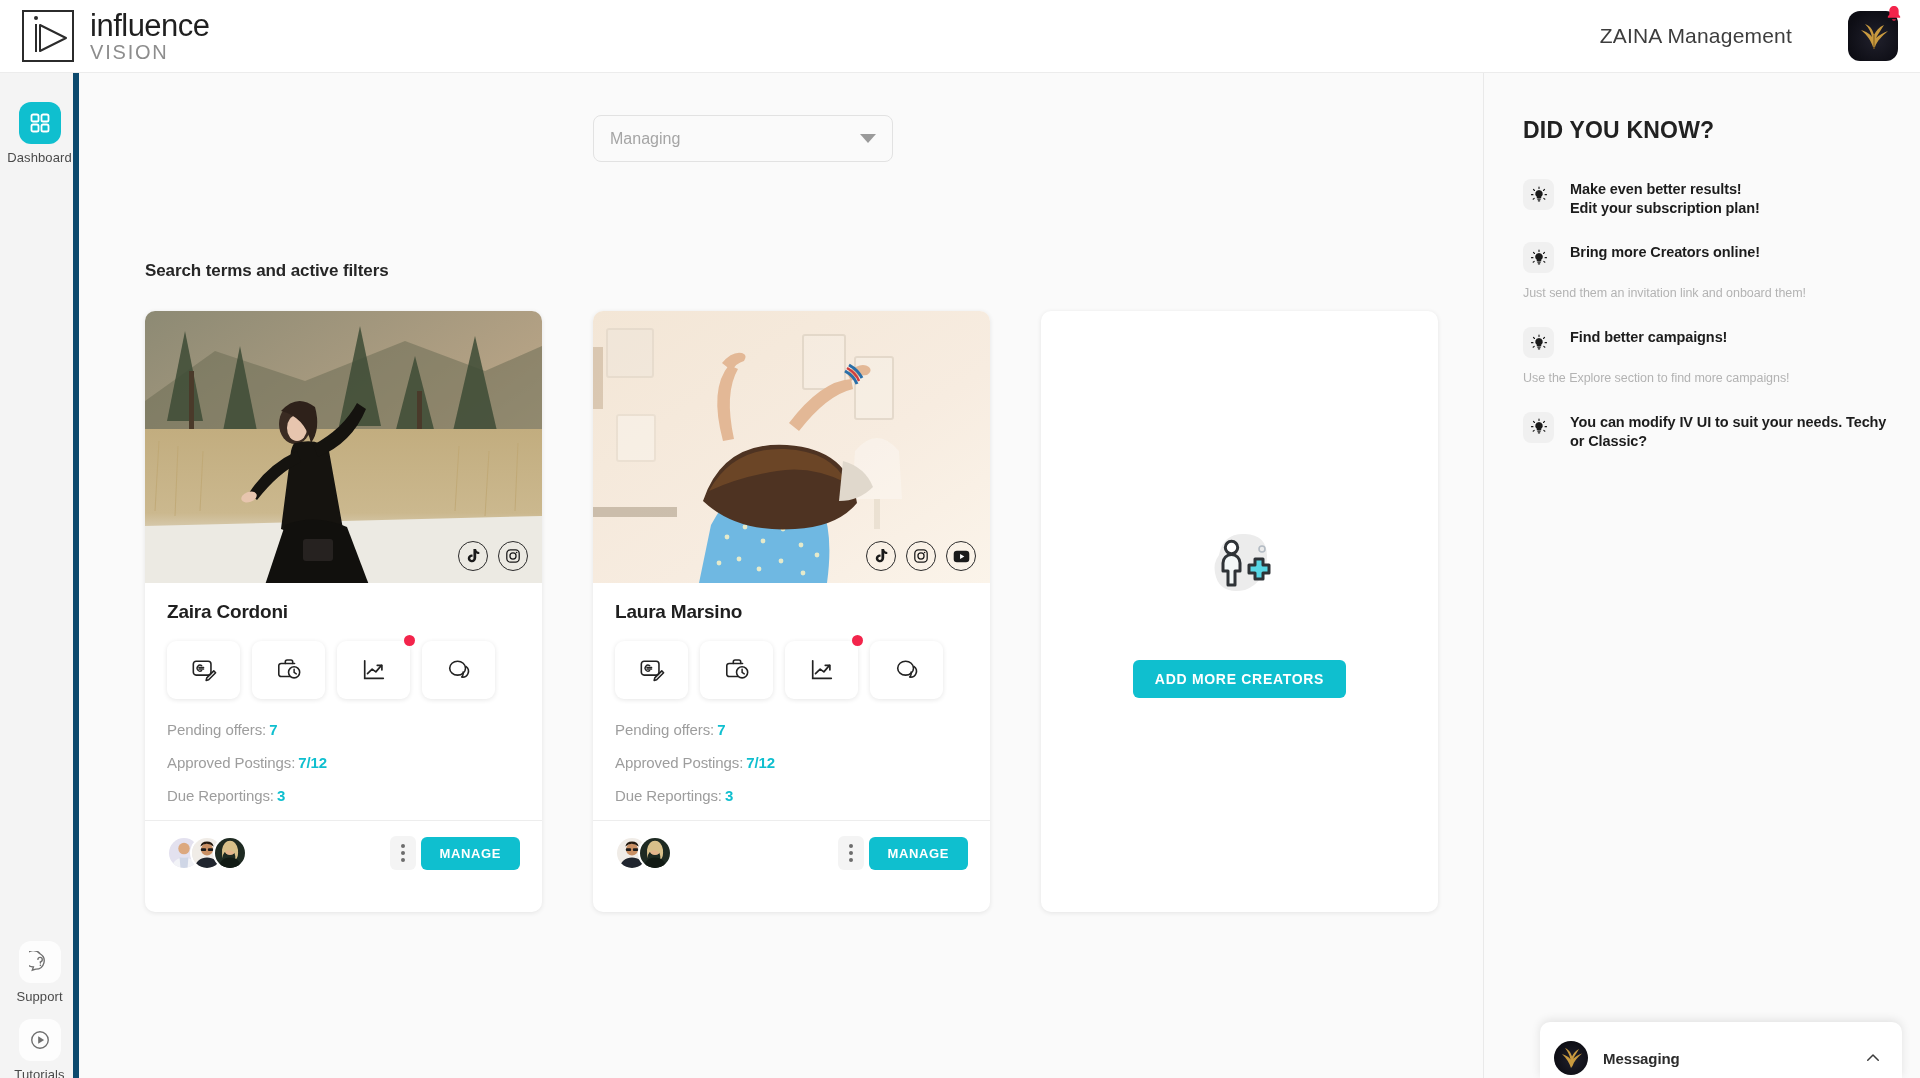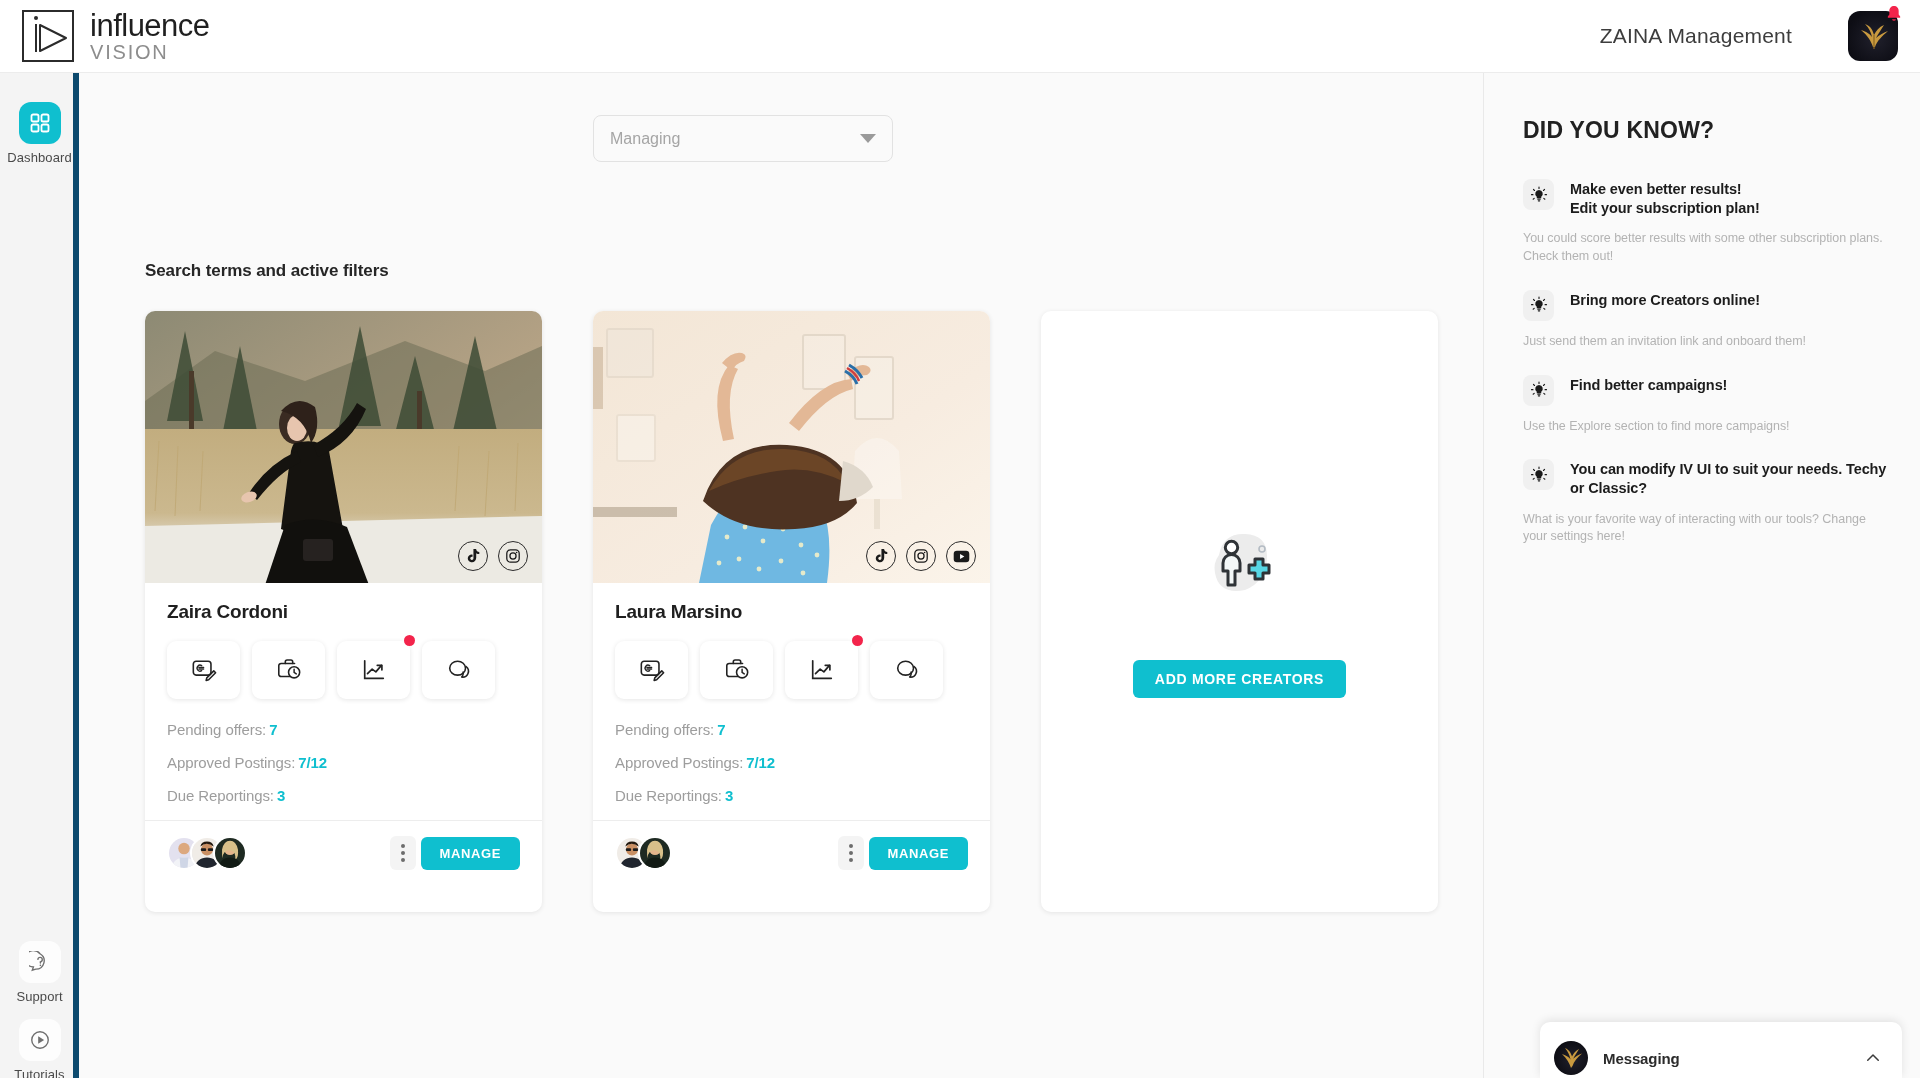--- a/index.html
+++ b/index.html
@@ -661,21 +661,20 @@
                 <path d="M19.4 4.6 18 6"></path>
               <path d="M2 11.5h1.9"></path>
                 <path d="M20.1 11.5H22"></path>
                 <path d="M4.2 17.6 5.6 16.5"></path>
                 <path d="M19.8 17.6 18.4 16.5"></path>
             </g>
           </svg>
         </div>
         <div class="tip-title">Make even better results!<br>Edit your subscription plan!</div>
       </div>
-      <div class="tip-body">You could score better results with some other subscription plans. Check them out!</div>
     </div>
 
     <div class="tip">
       <div class="tip-head">
         <div class="bulb-chip">
           <svg width="18" height="18" viewBox="0 0 24 24">
             <path d="M12 5.4a5 5 0 0 0-3 9v1.8h6V14.4a5 5 0 0 0-3-9z" fill="#1a1a1a"></path>
             <rect x="9.7" y="16.6" width="4.6" height="1.7" rx="0.8" fill="#1a1a1a"></rect>
             <rect x="10.3" y="19" width="3.4" height="1.5" rx="0.7" fill="#1a1a1a"></rect>
             <g stroke="#1a1a1a" stroke-width="1.5" stroke-linecap="round">
@@ -730,21 +729,20 @@
                 <path d="M19.4 4.6 18 6"></path>
               <path d="M2 11.5h1.9"></path>
                 <path d="M20.1 11.5H22"></path>
                 <path d="M4.2 17.6 5.6 16.5"></path>
                 <path d="M19.8 17.6 18.4 16.5"></path>
             </g>
           </svg>
         </div>
         <div class="tip-title">You can modify IV UI to suit your needs. Techy or Classic?</div>
       </div>
-      <div class="tip-body">What is your favorite way of interacting with our tools? Change your settings here!</div>
     </div>
 
   </div>
 </div>
 
 <div class="dock">
   <div class="dock-av">
     <svg width="34" height="34" viewBox="0 0 34 34">
       <path d="M17 27 C15.5 22 13 18 8 13 C12.5 14.5 15 16 16.5 18.5 C15.5 14 14 10.5 11 7 C15.5 8.8 17 12.5 18 15.5 C19.5 12.5 21.5 9.5 25 8 C22.8 11.8 20.5 14.8 19.2 17.8 C21.5 15.5 24.5 13.8 28 12.5 C23.5 16.5 19.8 20.5 18.5 25 Z" fill="#c99a3f"></path>
     </svg>

